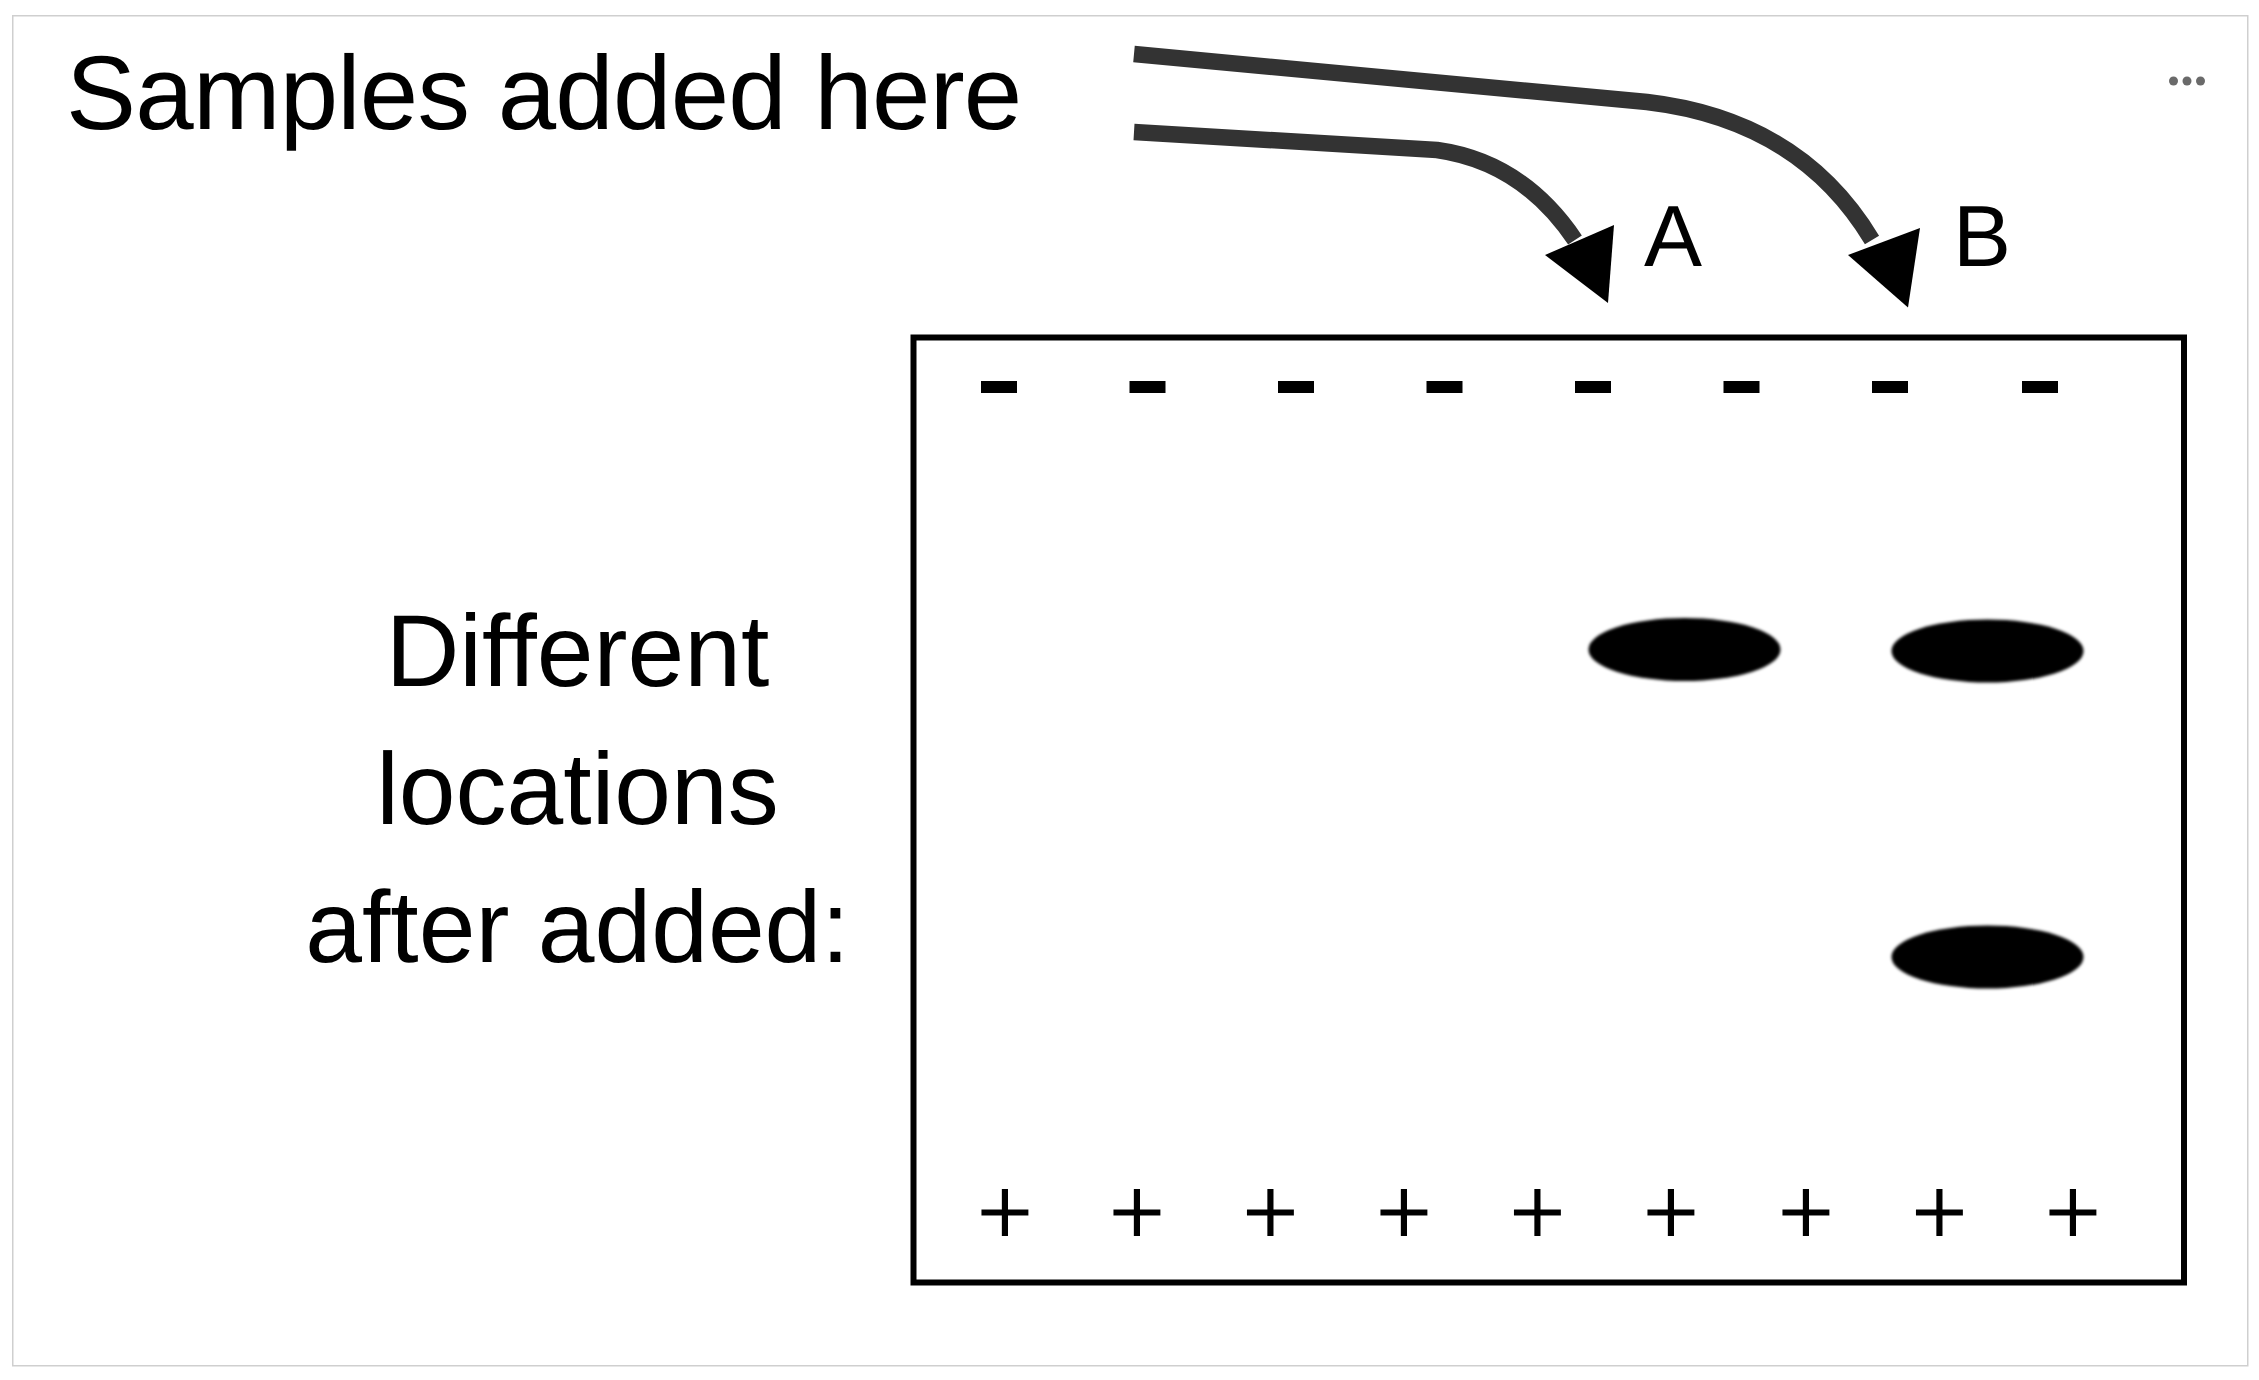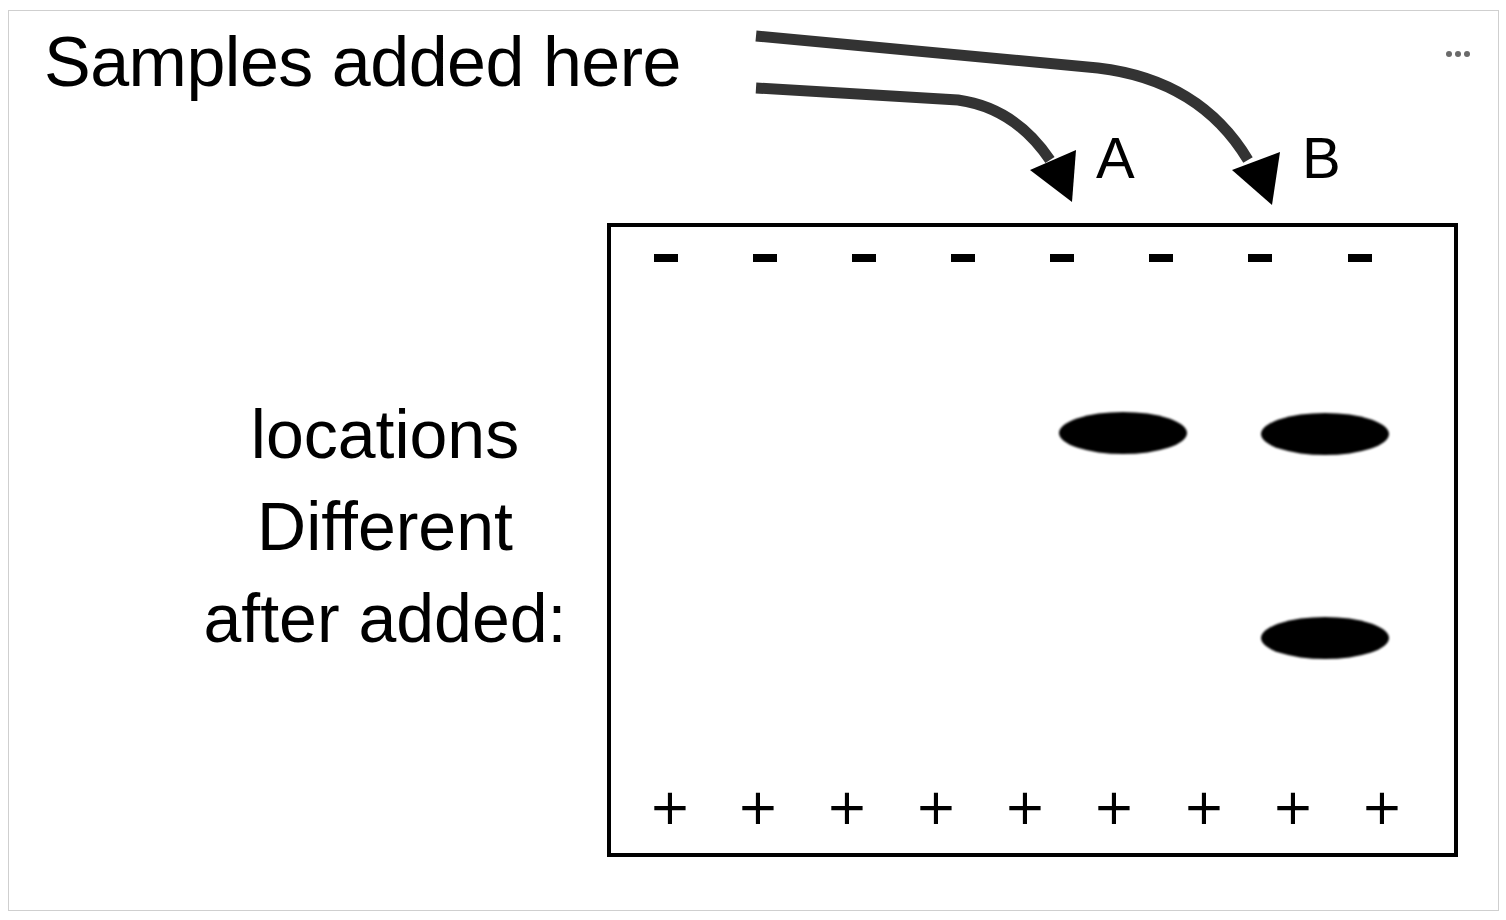--- a/index.html
+++ b/index.html
@@ -67,16 +67,16 @@
 <div class="plus" style="left:1114px;top:782px;">+</div>
 <div class="plus" style="left:1204px;top:782px;">+</div>
 <div class="plus" style="left:1293px;top:782px;">+</div>
 <div class="plus" style="left:1382px;top:782px;">+</div>
 
 <div class="band" style="left:1059px;top:412px;"></div>
 <div class="band" style="left:1261px;top:413px;"></div>
 <div class="band" style="left:1261px;top:617px;"></div>
 
 <div class="side">
+  <div>Different</div>
   <div>locations</div>
-  <div>Different</div>
   <div>after added:</div>
 </div>
 
 </body></html>

